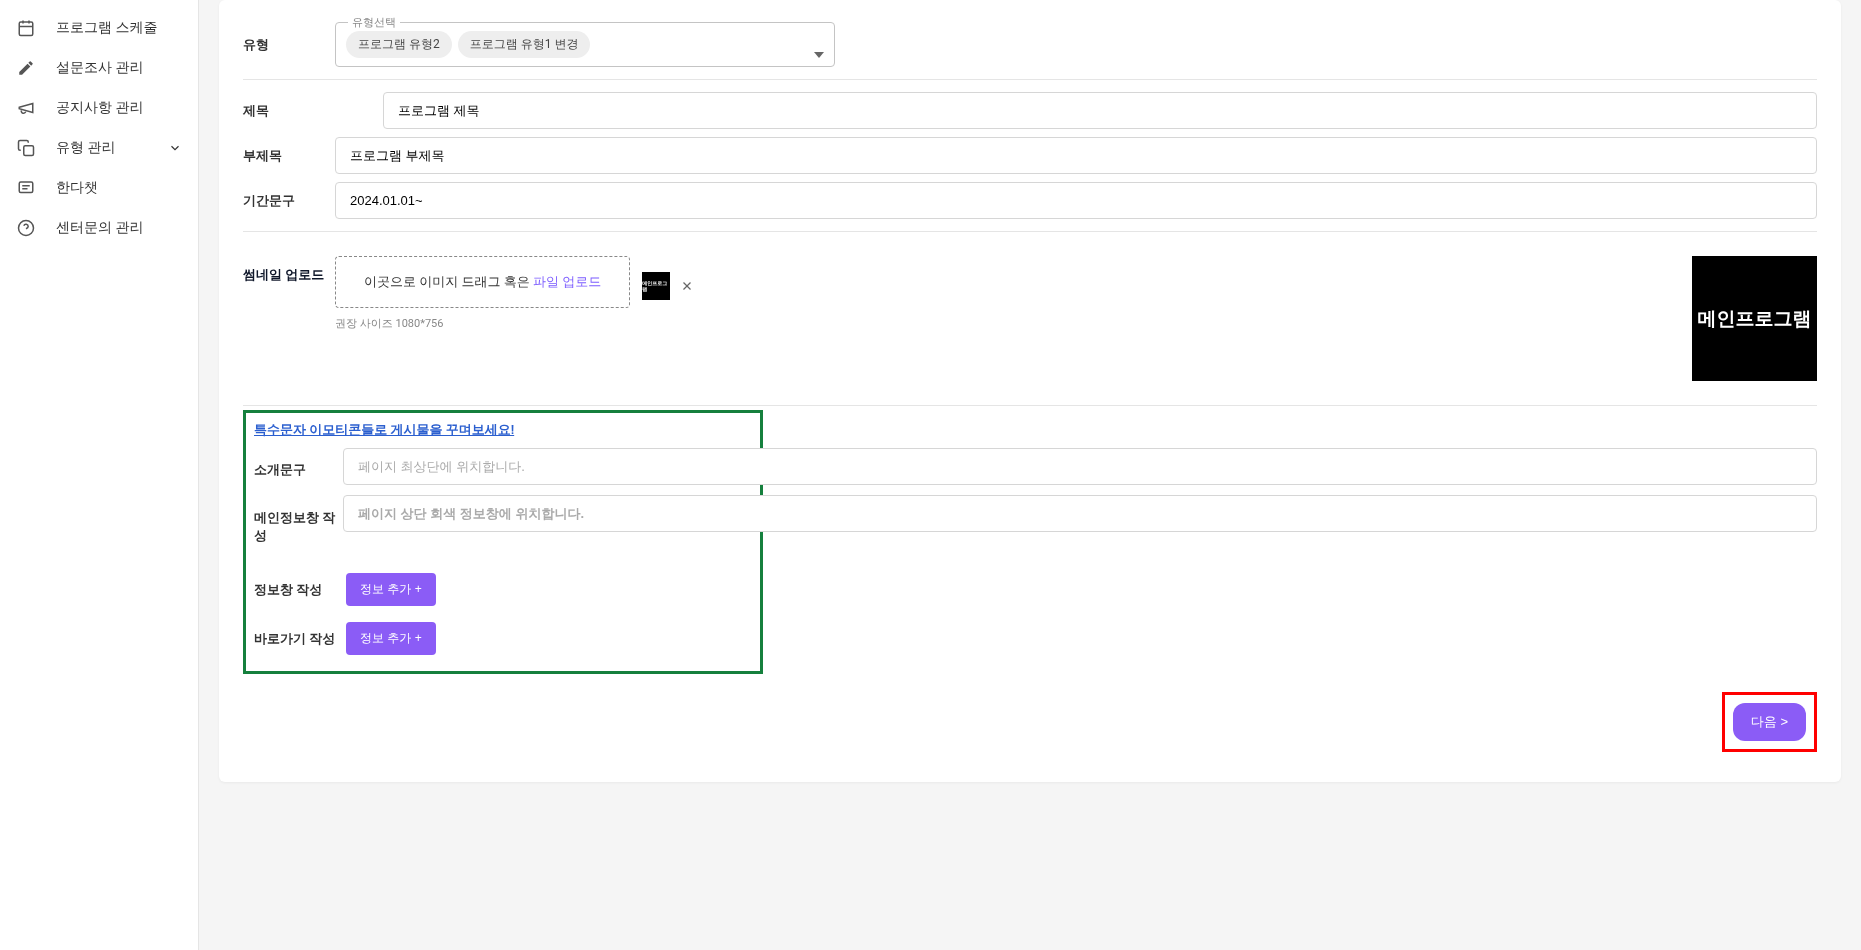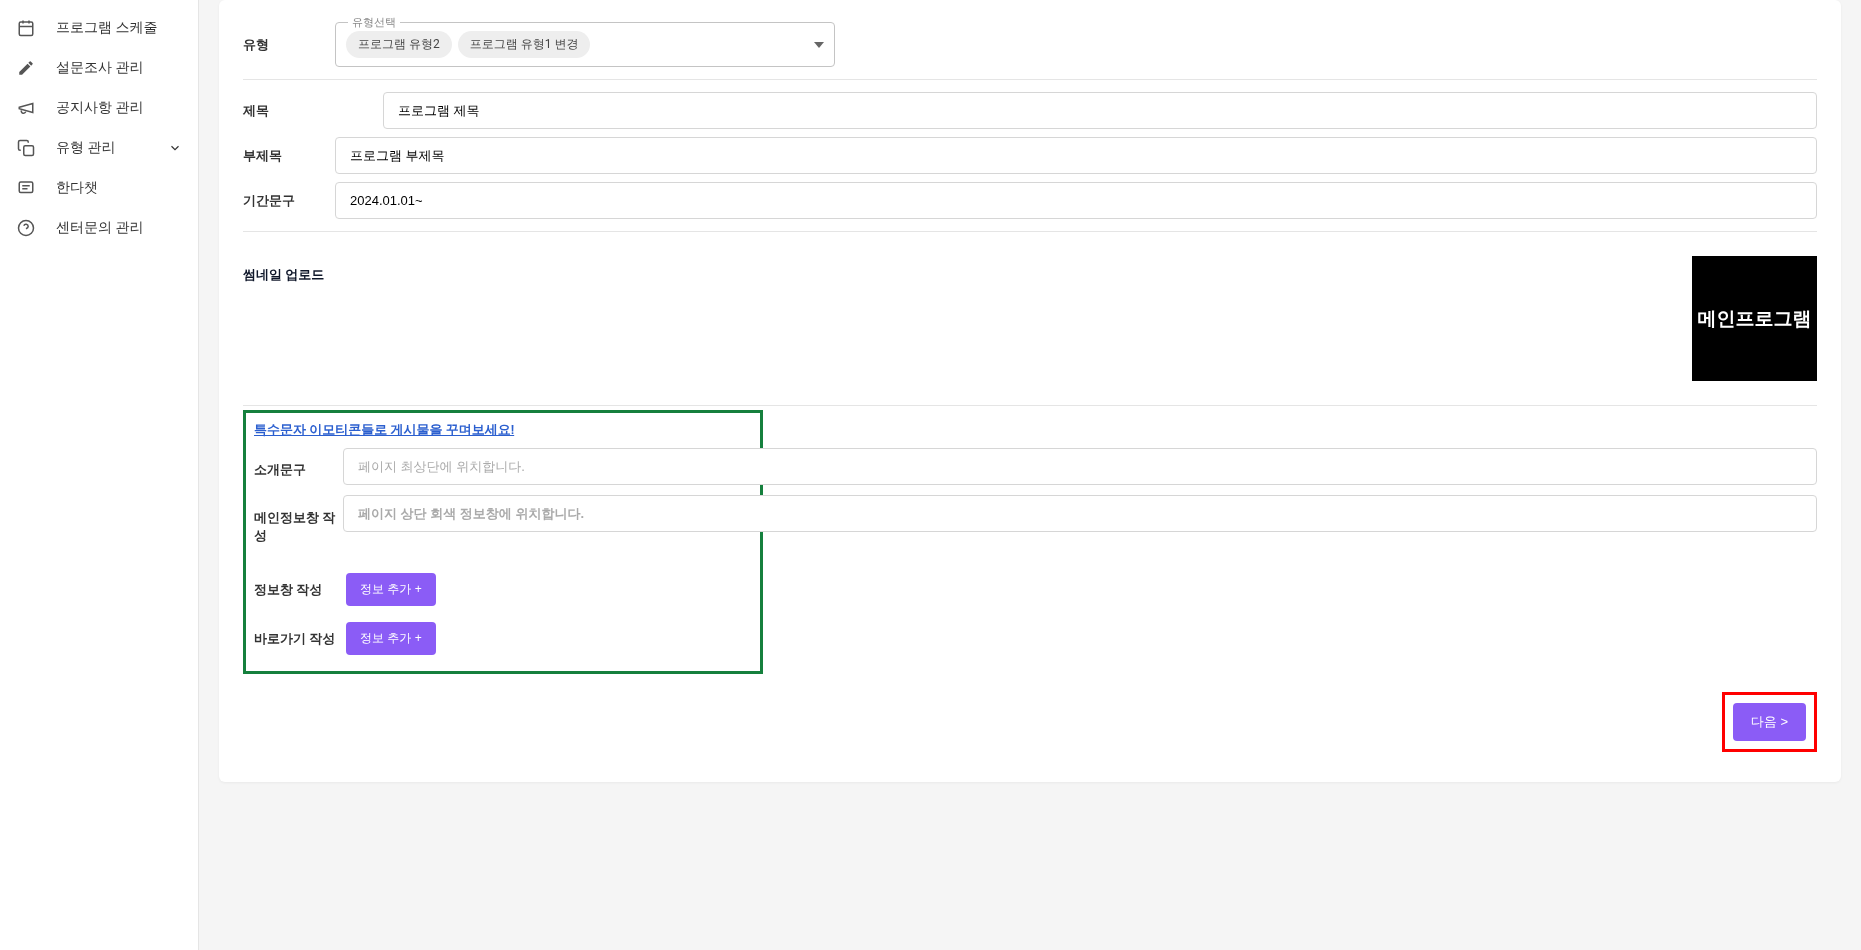--- a/index.html
+++ b/index.html
@@ -75,21 +75,21 @@
 }
 .row-content {
   flex: 1;
 }
 .type-select-wrap {
   position: relative;
   border: 1px solid #c4c4c4;
   border-radius: 4px;
   padding: 8px 10px;
   display: flex;
-  align-items: center;
+  align-items: flex-end;
   gap: 6px;
   max-width: 500px;
 }
 .type-select-legend {
   position: absolute;
   top: -8px;
   left: 12px;
   background: #fff;
   padding: 0 4px;
   font-size: 11px;
@@ -226,21 +226,21 @@
 }
 .highlight-box-2 {
   border: 3px solid #ff0000;
   padding: 8px;
   display: inline-block;
 }
 .btn-next {
   background: #8b5cf6;
   color: #fff;
   border: none;
-  border-radius: 4px;
+  border-radius: 12px;
   padding: 10px 18px;
   font-size: 13px;
   cursor: pointer;
   display: inline-flex;
   align-items: center;
   gap: 4px;
 }
 svg { display: block; }
 </style>
 </head>
@@ -355,20 +355,37 @@
       <div class="row row-divider" style="padding-top:4px;">
         <div class="row-label">기간문구</div>
         <div class="row-content">
           <input class="input-text" type="text" value="2024.01.01~" style="">
         </div>
       </div>
 
       <div class="thumb-row row-divider">
         <div class="thumb-left">
           <div class="thumb-label">썸네일 업로드</div>
+          <div>
+            <div style="display:flex;align-items:center;">
+              <div class="dropzone">
+                <span>이곳으로 이미지 드래그 혹은 </span><span class="dropzone-highlight">파일 업로드</span>
+              </div>
+              <div class="thumb-mini">
+                <div class="thumb-mini-img">메인프로그램</div>
+                <span class="thumb-remove">
+                  <svg width="14" height="14" viewBox="0 0 24 24" fill="none" stroke="currentColor" stroke-width="2">
+                      <line x1="18" y1="6" x2="6" y2="18"></line>
+                      <line x1="6" y1="6" x2="18" y2="18"></line>
+                    </svg>
+                </span>
+              </div>
+            </div>
+            <div class="size-hint">권장 사이즈 1080*756</div>
+          </div>
         </div>
         <div class="thumb-preview">메인프로그램</div>
       </div>
 
       <div style="position:relative;">
         <div class="highlight-box-1">
           <a class="emoji-link">특수문자 이모티콘들로 게시물을 꾸며보세요!</a>
 
           <div class="section-row">
             <div class="row-label">소개문구</div>

